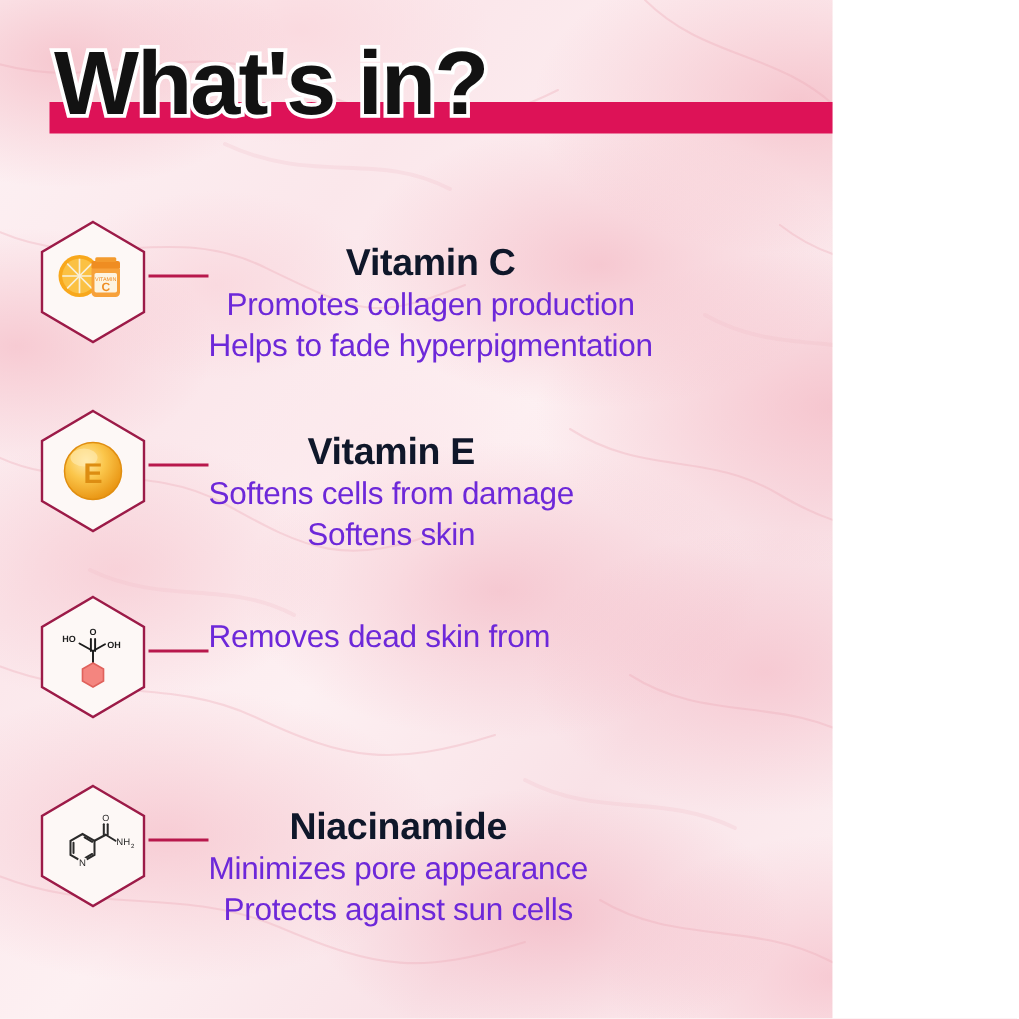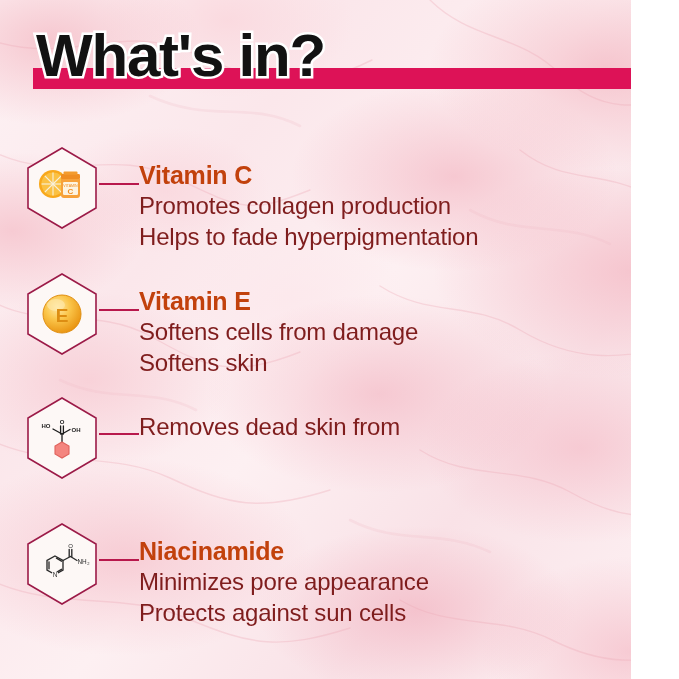--- a/index.html
+++ b/index.html
@@ -4,23 +4,24 @@
 <style>
   html, body {
     margin: 0; padding: 0;
     width: 679px; height: 679px;
     overflow: hidden;
     font-family: "Liberation Sans", sans-serif;
   }
 
   #poster {
     position: relative;
-    width: 631px; height: 679px;
+    width: 555px; height: 679px;
     background-color: #fbe9ec;
     overflow: hidden;
+    text-align: center;
   }
 
   
   .marble {
     position: absolute; inset: 0;
     background-color: #fdeef0;
     background-image:
       radial-gradient(ellipse 230px 130px at 8% 6%,  rgba(244,186,196,.75) 0%, rgba(244,186,196,0) 65%),
       radial-gradient(ellipse 180px 110px at 36% 3%, rgba(250,214,220,.80) 0%, rgba(250,214,220,0) 70%),
       radial-gradient(ellipse 260px 150px at 96% 10%,rgba(243,181,192,.70) 0%, rgba(243,181,192,0) 68%),
@@ -98,28 +99,28 @@
     background: #b8184c;
   }
 
   .texts {
     margin-left: 0;
     margin-top: 16px;
   }
   .ing-name {
     font-size: 25px;
     font-weight: bold;
-    color: #c2410c;
+    color: #0f172a;
     letter-spacing: -.2px;
     line-height: 1.05;
     margin-bottom: 3px;
   }
   .ing-line {
-    font-size: 24px;
-    color: #7f1d1d;
+    font-size: 21px;
+    color: #6d28d9;
     line-height: 1.28;
     letter-spacing: -.2px;
   }
 </style>
 </head>
 <body>
 
 <div id="poster">
 
   <div class="marble"></div>

